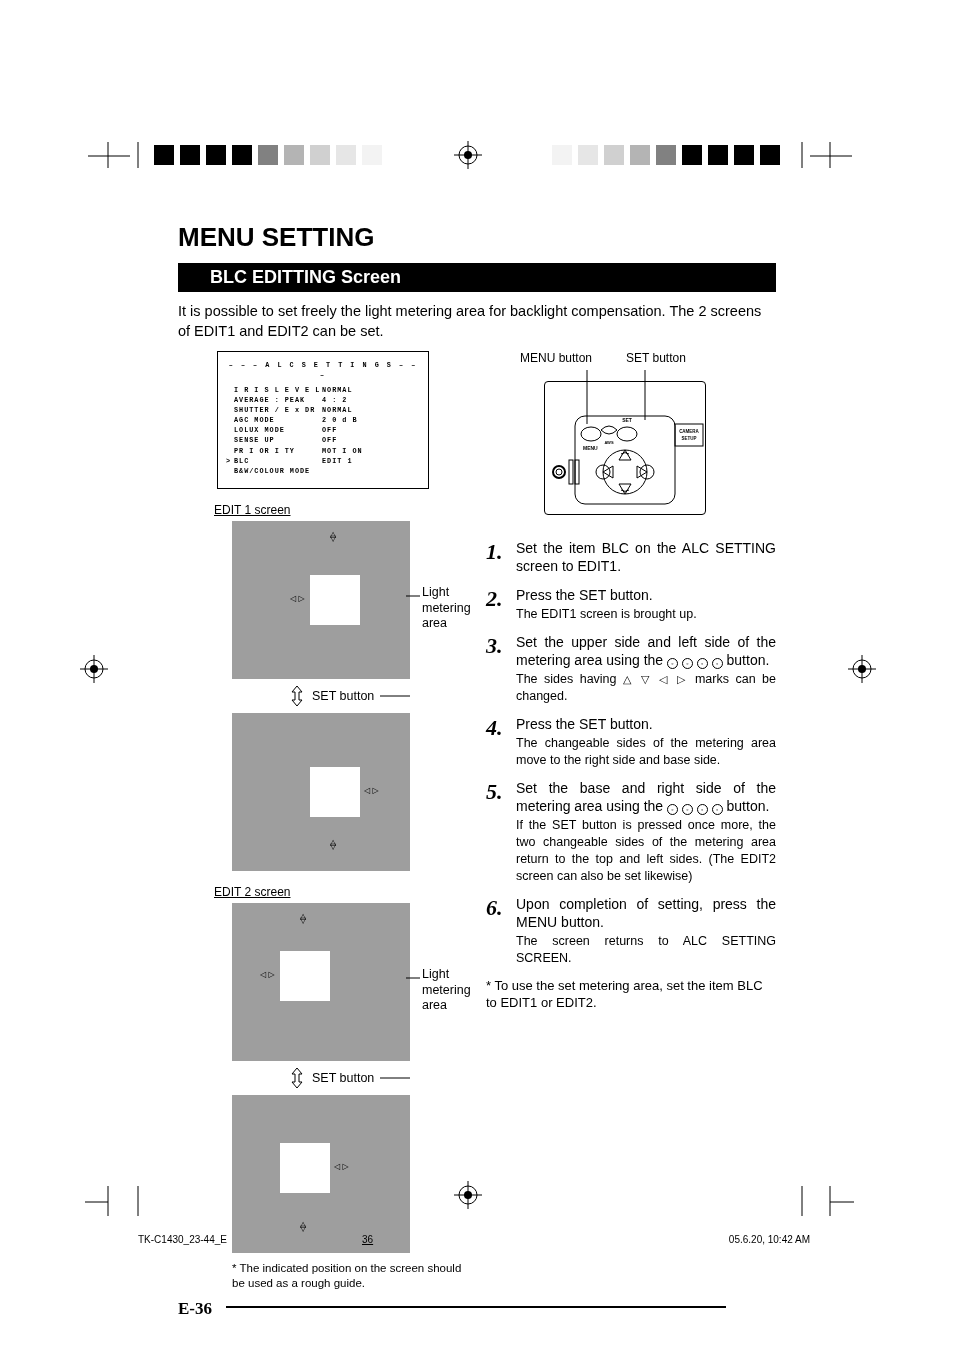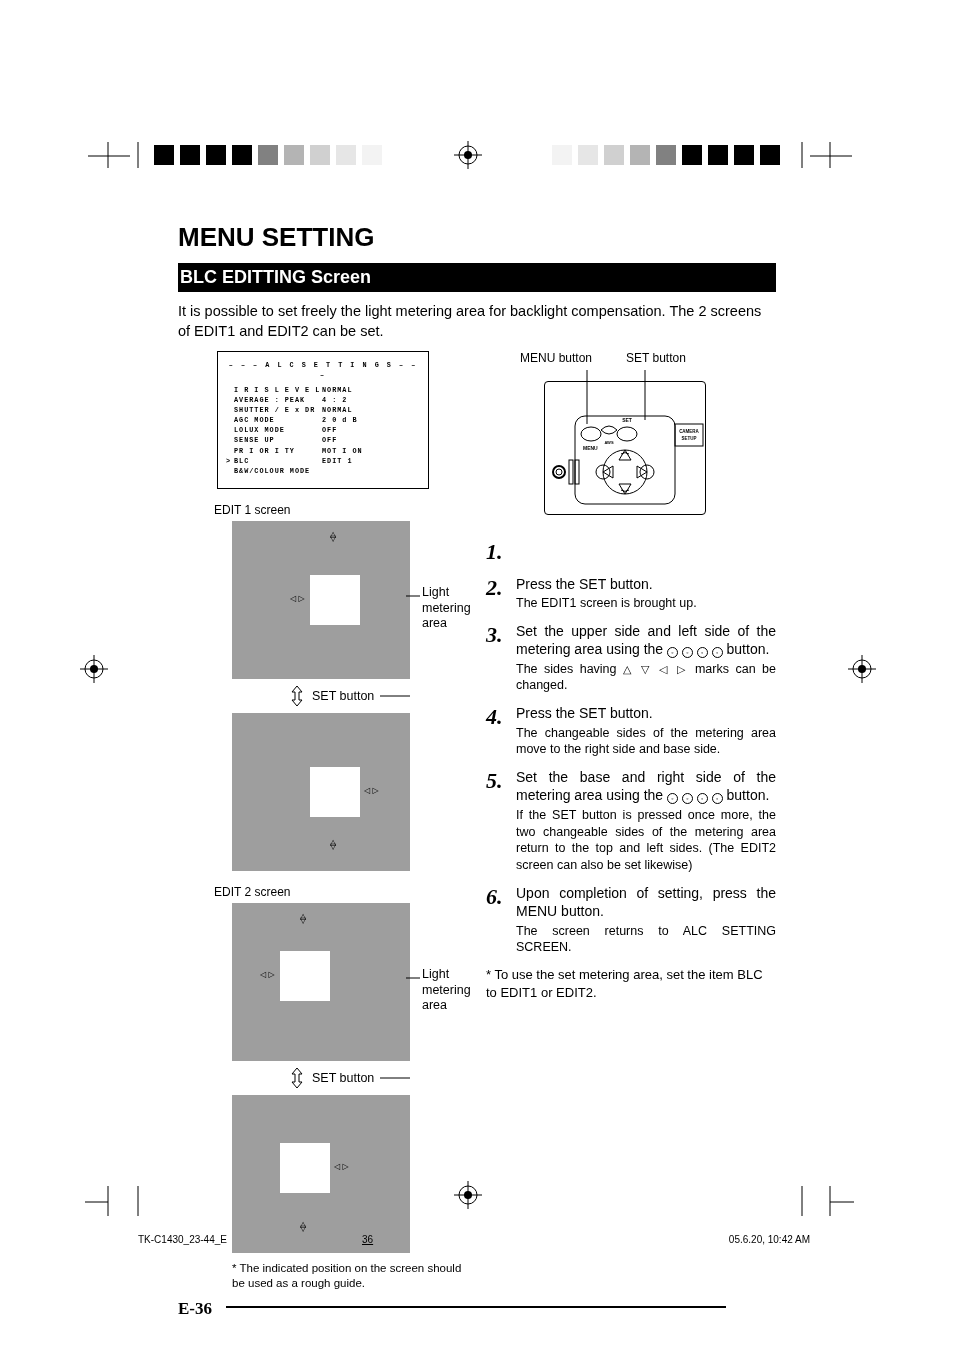--- a/index.html
+++ b/index.html
@@ -12,31 +12,31 @@
     color: #000;
   }
   .crop-marks { position: absolute; width: 100%; }
   .crop-top { top: 142px; }
   .crop-bot { top: 1172px; }
   .reg-mark { position: absolute; }
   .reg-left { left: 80px; top: 655px; }
   .reg-right { left: 848px; top: 655px; }
   .content { position: absolute; left: 178px; top: 222px; width: 598px; }
   .h1 { font-size: 26px; font-weight: bold; margin-bottom: 10px; }
-  .subhead-bar { background: #000; color: #fff; font-size: 18px; font-weight: bold; padding: 4px 2px; margin-bottom: 10px; }
+  .subhead-bar { background: #000; color: #fff; font-size: 18px; font-weight: bold; padding: 4px 32px; margin-bottom: 10px; }
   .intro { font-size: 14.5px; line-height: 1.35; margin-bottom: 10px; }
   .cols { display: flex; gap: 18px; }
   .left-col { width: 290px; }
   .right-col { width: 290px; }
   .alc-box { border: 1px solid #000; width: 212px; margin: 0 auto; padding: 8px 8px 12px; font-family: "Courier New", monospace; font-size: 6.8px; letter-spacing: 1px; font-weight: bold; line-height: 1.5; }
   .alc-title { text-align: center; margin-bottom: 4px; letter-spacing: 2px; }
   .alc-row { display: flex; }
   .alc-key { flex: 0 0 88px; }
   .alc-cursor { display: inline-block; width: 8px; }
-  .screen-label { font-size: 12px; margin: 14px 0 4px 36px; }
+  .screen-label { font-size: 12px; margin: 14px 0 4px 36px; text-decoration: underline; }
   .edit-box { background: #9e9e9e; width: 178px; height: 158px; margin-left: 54px; position: relative; }
   .edit-inner { position: absolute; background: #fff; }
   .edit-inner.a { left: 78px; top: 54px; width: 50px; height: 50px; }
   .edit-inner.b { left: 48px; top: 48px; width: 50px; height: 50px; }
   .tri { position: absolute; font-size: 8px; line-height: 4px;}
   .note-right { position: absolute; font-size: 12.5px; line-height: 1.25; }
   .set-row { display: flex; align-items: center; margin: 6px 0 6px 110px; font-size: 12.5px; gap: 6px;}
   .foot-note { font-size: 11.5px; margin-left: 54px; line-height: 1.3; }
   .controller { border: 1px solid #000; width: 162px; height: 134px; margin-left: 58px; border-radius: 4px; position: relative; }
   .ctrl-label { position: absolute; font-size: 12px; }
@@ -300,20 +300,21 @@
             <rect x="130" y="42" width="28" height="22" fill="none" stroke="#000"></rect>
             <text x="144" y="51" font-size="4.5" text-anchor="middle" font-weight="bold">CAMERA</text>
             <text x="144" y="58" font-size="4.5" text-anchor="middle" font-weight="bold">SETUP</text>
           </svg>
         </div>
       </div>
 
       <div class="step-list" id="steps">
           <div class="step">
             <div class="step-num">1.</div>
+            <div class="step-body">Set the item BLC on the ALC SETTING screen to EDIT1.</div>
           </div>
           <div class="step">
             <div class="step-num">2.</div>
             <div class="step-body">Press the SET button.<div class="step-sub">The EDIT1 screen is brought up.</div></div>
           </div>
           <div class="step">
             <div class="step-num">3.</div>
             <div class="step-body">Set the upper side and left side of the metering area using the <span class="inline-icon">◦</span> <span class="inline-icon">◦</span> <span class="inline-icon">◦</span> <span class="inline-icon">◦</span> button.<div class="step-sub">The sides having <span class="tri-outline">△</span> <span class="tri-outline">▽</span> <span class="tri-outline">◁</span> <span class="tri-outline">▷</span> marks can be changed.</div></div>
           </div>
           <div class="step">

